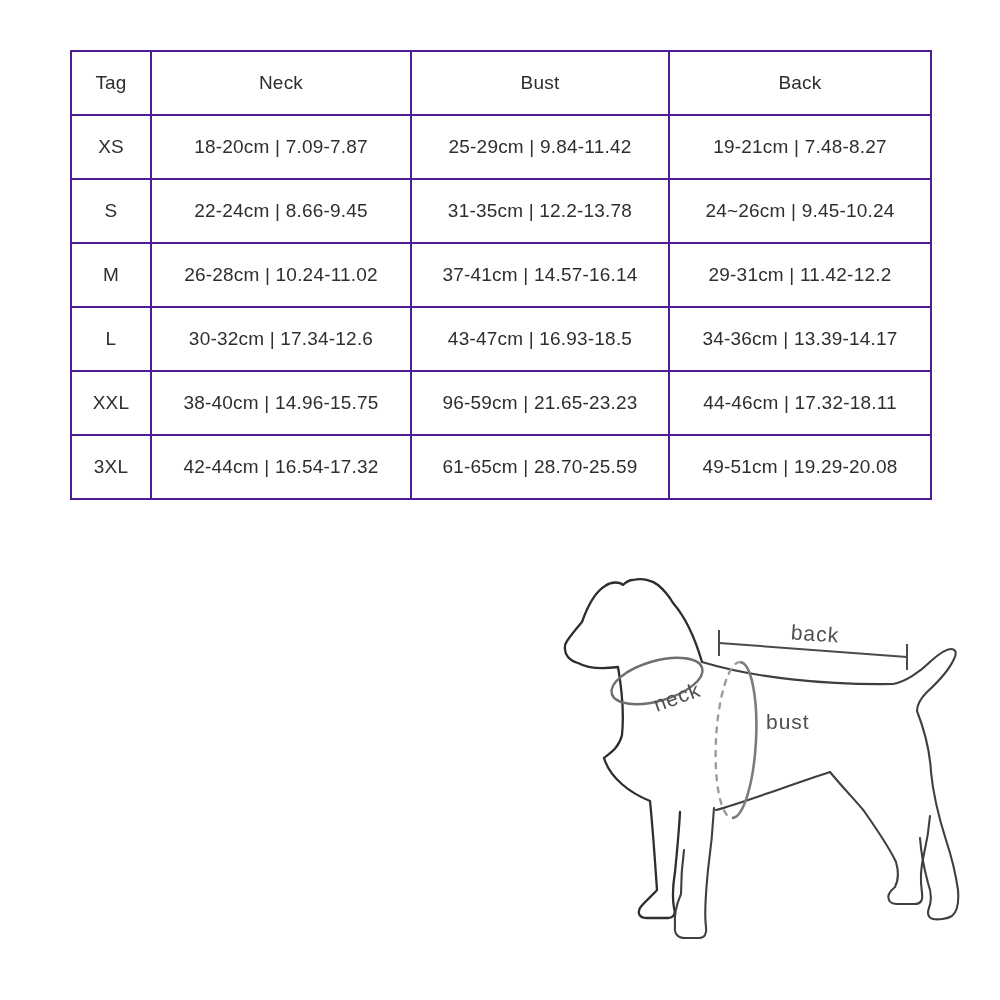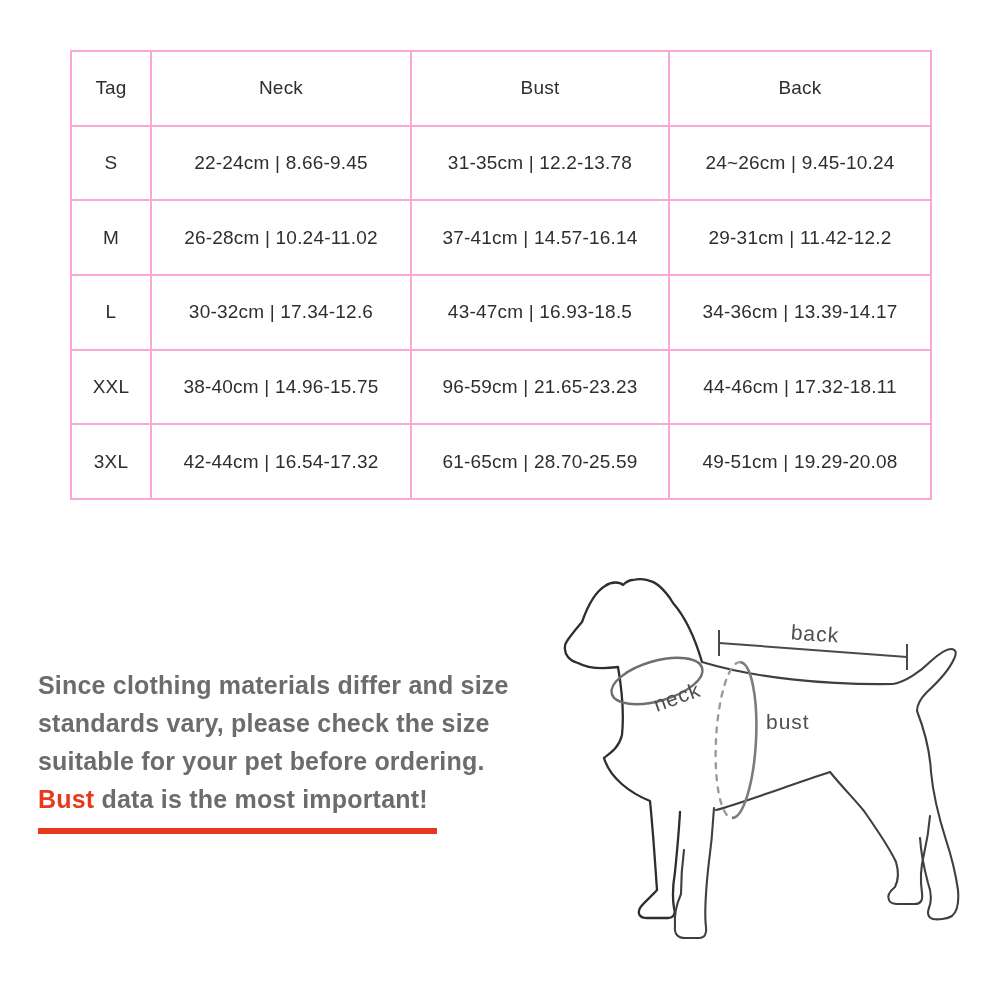--- a/index.html
+++ b/index.html
@@ -12,21 +12,21 @@
   }
 
   
   table.size-table{
     position:absolute;left:70px;top:50px;
     width:860px;height:450px;
     border-collapse:collapse;table-layout:fixed;
     font-size:19px;color:#2e2e2e;
   }
   table.size-table td{
-    border:2px solid #f9a8d4;
+    border:2px solid #4c1d95;
     text-align:center;vertical-align:middle;
     padding:0;height:50px;
     letter-spacing:0.2px;
     white-space:nowrap;
   }
 
   
   .note{
     position:absolute;left:38px;top:666px;
     font-size:25px;font-weight:bold;
@@ -60,20 +60,26 @@
         <col style="width:262px">
     </colgroup>
     <tbody>
       <tr>
         <td>Tag</td>
         <td>Neck</td>
         <td>Bust</td>
         <td>Back</td>
       </tr>
       <tr>
+        <td>XS</td>
+        <td>18-20cm | 7.09-7.87</td>
+        <td>25-29cm | 9.84-11.42</td>
+        <td>19-21cm | 7.48-8.27</td>
+      </tr>
+      <tr>
         <td>S</td>
         <td>22-24cm | 8.66-9.45</td>
         <td>31-35cm | 12.2-13.78</td>
         <td>24~26cm | 9.45-10.24</td>
       </tr>
       <tr>
         <td>M</td>
         <td>26-28cm | 10.24-11.02</td>
         <td>37-41cm | 14.57-16.14</td>
         <td>29-31cm | 11.42-12.2</td>
@@ -92,27 +98,20 @@
       </tr>
       <tr>
         <td>3XL</td>
         <td>42-44cm | 16.54-17.32</td>
         <td>61-65cm | 28.70-25.59</td>
         <td>49-51cm | 19.29-20.08</td>
       </tr>
     </tbody>
   </table>
 
-  <div class="note">
-    <div>Since clothing materials differ and size</div>
-    <div>standards vary, please check the size</div>
-    <div>suitable for your pet before ordering.</div>
-    <div><span class="hl">Bust</span><span> data is the most important!</span></div>
-    <div class="note-underline"></div>
-  </div>
 
   <svg class="dog" width="465" height="430" viewBox="530 560 465 430">
 
     <path stroke="#2e2e2e" stroke-width="2.3" stroke-linecap="round" stroke-linejoin="round" d="M 702 662
          C 697 645, 688 620, 673 603
          C 669 596, 664 590, 658 585
          C 652 580, 642 578, 633 580
          C 628 580, 625 583, 623 585
          C 620 582, 612 581, 605 586
          C 595 592, 588 605, 582 622

